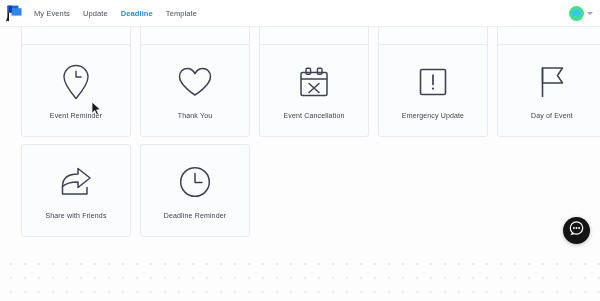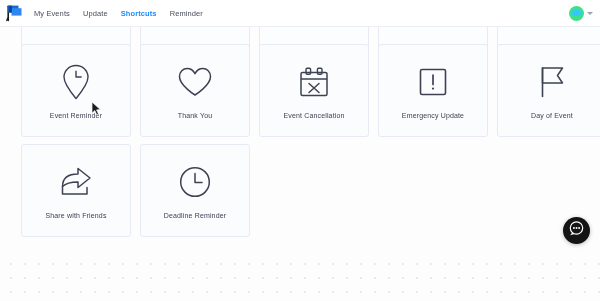--- a/index.html
+++ b/index.html
@@ -130,22 +130,22 @@
           <path d="M6.5 4.2 L16.5 4.2 L16.5 11.6 L6.5 11.6 Z" fill="#2f86ef"></path>
           <path d="M4.2 1.6 L6.8 1.6 L6.8 8.6 L4.2 8.6 Z" fill="#0b3f8f"></path>
           <path d="M2.2 13.2 L0.9 17.4 L4.3 15.6 Z" fill="#1b1b1b"></path>
         </svg>
       </span>
     </div>
 
     <div class="nav-links">
       <span class="nav-link">My Events</span>
       <span class="nav-link">Update</span>
-      <span class="nav-link active">Shortcuts</span>
-      <span class="nav-link">Reminder</span>
+      <span class="nav-link active">Deadline</span>
+      <span class="nav-link">Template</span>
     </div>
 
     <div class="nav-right">
       <div class="avatar">
         <div class="avatar-inner"></div>
       </div>
       <div class="chev"></div>
     </div>
   </div>
 

